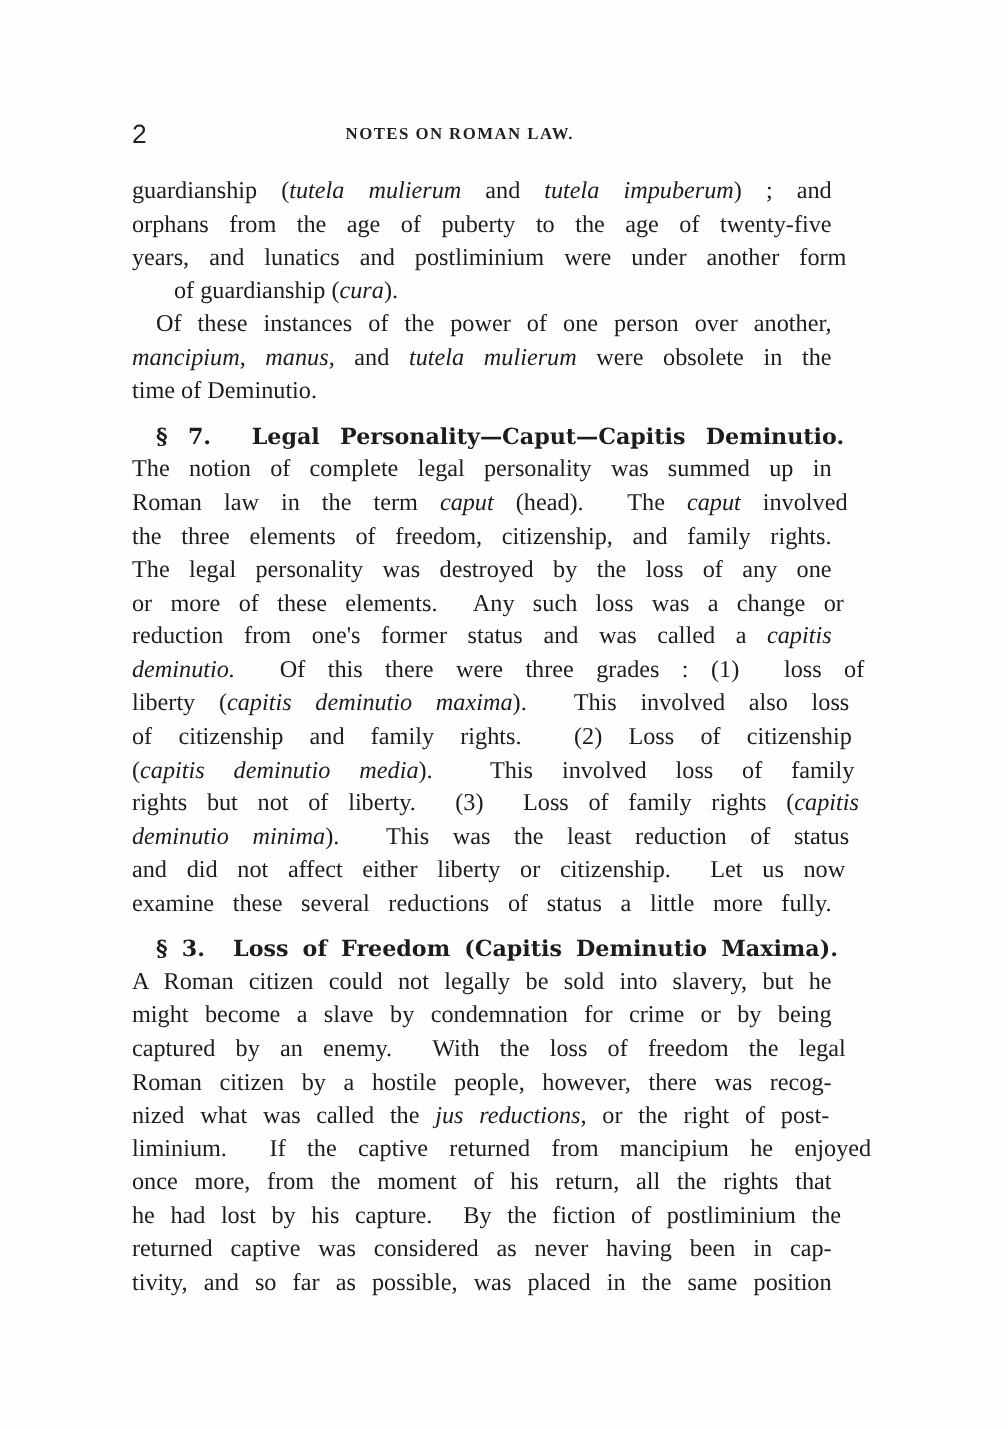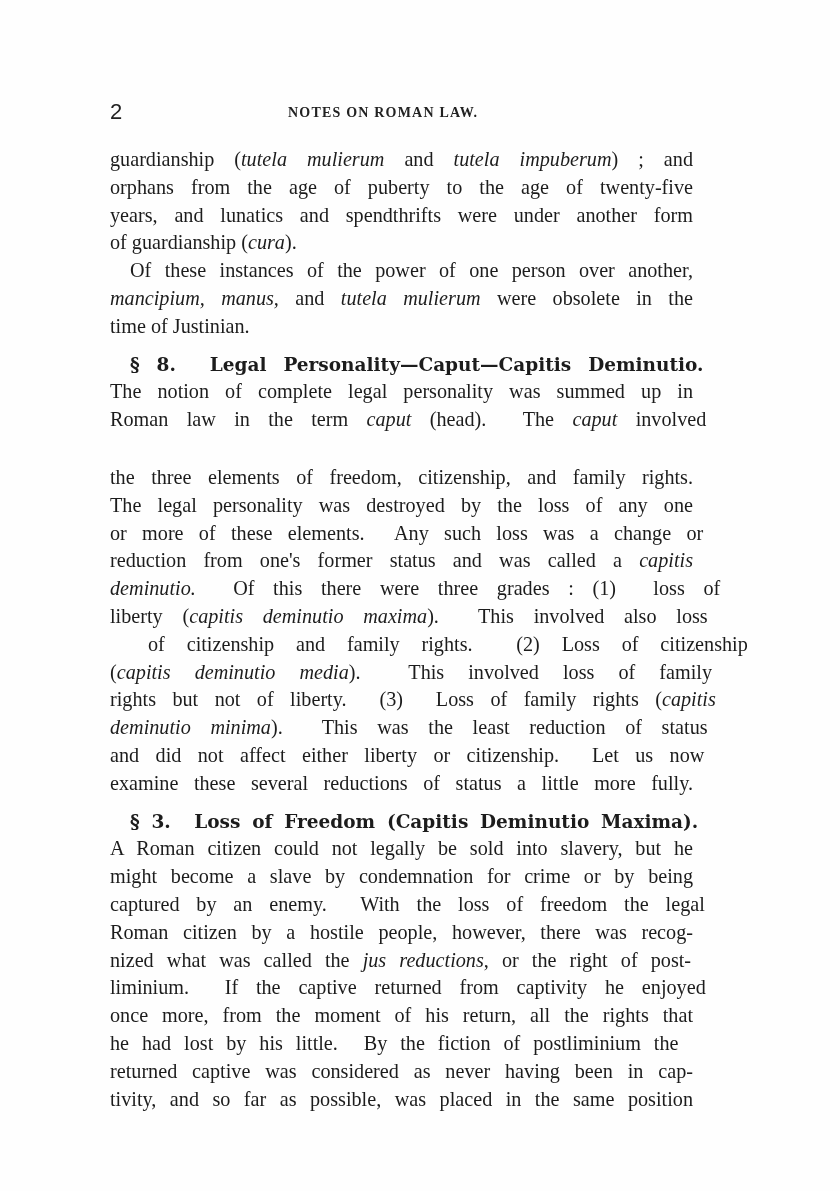--- a/index.html
+++ b/index.html
@@ -84,54 +84,54 @@
 <div class="page">
   <div class="running-head">
     <span class="page-number">2</span>
     <span class="running-title">NOTES ON ROMAN LAW.</span>
   </div>
 
   <div class="body-text" id="body-text">
       <div class="paragraph">
         <span class="line" style="display: block; text-align: left; text-align-last: left;"><span class="seg-n" style="white-space: pre; word-spacing: 14.9598px;">guardianship (</span><span class="seg-i" style="white-space: pre; word-spacing: 14.9598px;">tutela mulierum</span><span class="seg-n" style="white-space: pre; word-spacing: 14.9598px;"> and </span><span class="seg-i" style="white-space: pre; word-spacing: 14.9598px;">tutela impuberum</span><span class="seg-n" style="white-space: pre; word-spacing: 14.9598px;">) ; and</span></span>
         <span class="line" style="display: block; text-align: left; text-align-last: left;"><span class="seg-n" style="white-space: pre; word-spacing: 11.9969px;">orphans from the age of puberty to the age of twenty-five</span></span>
-        <span class="line" style="display: block; text-align: left; text-align-last: left;"><span class="seg-n" style="white-space: pre; word-spacing: 11.7012px;">years, and lunatics and spendthrifts were under another form</span></span>
-        <span class="line last"><span class="seg-n" style="white-space: pre;">of guardianship (</span><span class="seg-i" style="white-space: pre;">cura</span><span class="seg-n" style="white-space: pre;">).</span></span>
+        <span class="line" style="display: block; text-align: left; text-align-last: left;"><span class="seg-n" style="white-space: pre; word-spacing: 11.7012px;">years, and lunatics and postliminium were under another form</span></span>
+        <span class="line last"><span class="seg-n" style="white-space: pre; margin-left: 35px;">of guardianship (</span><span class="seg-i" style="white-space: pre;">cura</span><span class="seg-n" style="white-space: pre;">).</span></span>
       </div>
       <div class="paragraph">
         <span class="line indent" style="display: block; text-align: left; text-align-last: left;"><span class="seg-n" style="white-space: pre; word-spacing: 8.33906px;">Of these instances of the power of one person over another,</span></span>
         <span class="line" style="display: block; text-align: left; text-align-last: left;"><span class="seg-i" style="white-space: pre; word-spacing: 11.3379px;">mancipium, manus,</span><span class="seg-n" style="white-space: pre; word-spacing: 11.3379px;"> and </span><span class="seg-i" style="white-space: pre; word-spacing: 11.3379px;">tutela mulierum</span><span class="seg-n" style="white-space: pre; word-spacing: 11.3379px;"> were obsolete in the</span></span>
-        <span class="line last"><span class="seg-n" style="white-space: pre;">time of Justinian.</span></span>
+        <span class="line last"><span class="seg-n" style="white-space: pre;">time of Deminutio.</span></span>
       </div>
       <div class="gap"></div>
       <div class="paragraph">
-        <span class="line indent" style="display: block; text-align: left; text-align-last: left;"><span class="seg-b" style="white-space: pre; word-spacing: 10.4883px;">§ 8.  Legal Personality—Caput—Capitis Deminutio.</span></span>
+        <span class="line indent" style="display: block; text-align: left; text-align-last: left;"><span class="seg-b" style="white-space: pre; word-spacing: 10.4883px;">§ 7.  Legal Personality—Caput—Capitis Deminutio.</span></span>
         <span class="line" style="display: block; text-align: left; text-align-last: left;"><span class="seg-n" style="white-space: pre; word-spacing: 11.0174px;">The notion of complete legal personality was summed up in</span></span>
         <span class="line" style="display: block; text-align: left; text-align-last: left;"><span class="seg-n" style="white-space: pre; word-spacing: 13.3003px;">Roman law in the term </span><span class="seg-i" style="white-space: pre; word-spacing: 13.3003px;">caput</span><span class="seg-n" style="white-space: pre; word-spacing: 13.3003px;"> (head).  The </span><span class="seg-i" style="white-space: pre; word-spacing: 13.3003px;">caput</span><span class="seg-n" style="white-space: pre; word-spacing: 13.3003px;"> involved</span></span>
-        <span class="line" style="display: block; text-align: left; text-align-last: left; margin-top: 30px;"><span class="seg-n" style="white-space: pre; word-spacing: 11.4199px;">the three elements of freedom, citizenship, and family rights.</span></span>
+        <span class="line" style="display: block; text-align: left; text-align-last: left;"><span class="seg-n" style="white-space: pre; word-spacing: 11.4199px;">the three elements of freedom, citizenship, and family rights.</span></span>
         <span class="line" style="display: block; text-align: left; text-align-last: left;"><span class="seg-n" style="white-space: pre; word-spacing: 11.0953px;">The legal personality was destroyed by the loss of any one</span></span>
         <span class="line" style="display: block; text-align: left; text-align-last: left;"><span class="seg-n" style="white-space: pre; word-spacing: 10.2401px; font-family: Liberation Serif, serif;">or more of these elements.  Any such loss was a change or</span></span>
         <span class="line" style="display: block; text-align: left; text-align-last: left;"><span class="seg-n" style="white-space: pre; word-spacing: 12.1111px;">reduction from one's former status and was called a </span><span class="seg-i" style="white-space: pre; word-spacing: 12.1111px;">capitis</span></span>
         <span class="line" style="display: block; text-align: left; text-align-last: left;"><span class="seg-i" style="white-space: pre; word-spacing: 13.6188px;">deminutio.</span><span class="seg-n" style="white-space: pre; word-spacing: 13.6188px;">  Of this there were three grades : (1)  loss of</span></span>
         <span class="line" style="display: block; text-align: left; text-align-last: left;"><span class="seg-n" style="white-space: pre; word-spacing: 14.692px;">liberty (</span><span class="seg-i" style="white-space: pre; word-spacing: 14.692px;">capitis deminutio maxima</span><span class="seg-n" style="white-space: pre; word-spacing: 14.692px;">).  This involved also loss</span></span>
-        <span class="line" style="display: block; text-align: left; text-align-last: left; margin-left: 38px;"><span class="seg-n" style="white-space: pre; word-spacing: 16.8105px;">of citizenship and family rights.  (2) Loss of citizenship</span></span>
+        <span class="line" style="display: block; text-align: left; text-align-last: left;"><span class="seg-n" style="white-space: pre; word-spacing: 16.8105px;">of citizenship and family rights.  (2) Loss of citizenship</span></span>
         <span class="line" style="display: block; text-align: left; text-align-last: left;"><span class="seg-n" style="white-space: pre; word-spacing: 19.0156px;">(</span><span class="seg-i" style="white-space: pre; word-spacing: 19.0156px; font-family: Liberation Serif, serif;">capitis deminutio media</span><span class="seg-n" style="white-space: pre; word-spacing: 19.0156px;">).  This involved loss of family</span></span>
         <span class="line" style="display: block; text-align: left; text-align-last: left;"><span class="seg-n" style="white-space: pre; word-spacing: 11.3859px;">rights but not of liberty.  (3)  Loss of family rights (</span><span class="seg-i" style="white-space: pre; word-spacing: 11.3859px;">capitis</span></span>
         <span class="line" style="display: block; text-align: left; text-align-last: left;"><span class="seg-i" style="white-space: pre; word-spacing: 14.6094px;">deminutio minima</span><span class="seg-n" style="white-space: pre; word-spacing: 14.6094px;">).  This was the least reduction of status</span></span>
         <span class="line" style="display: block; text-align: center; text-align-last: left;"><span class="seg-n" style="white-space: pre; word-spacing: 11.3578px;">and did not affect either liberty or citizenship.  Let us now</span></span>
         <span class="line" style="display: block; text-align: left; text-align-last: left;"><span class="seg-n" style="white-space: pre; word-spacing: 10.4844px;">examine these several reductions of status a little more fully.</span></span>
       </div>
       <div class="gap"></div>
       <div class="paragraph">
         <span class="line indent" style="display: block; text-align: left; text-align-last: left;"><span class="seg-b" style="white-space: pre; word-spacing: 5.3058px;">§ 3.  Loss of Freedom (Capitis Deminutio Maxima).</span></span>
         <span class="line" style="display: block; text-align: left; text-align-last: left;"><span class="seg-n" style="white-space: pre; word-spacing: 7.7571px;">A Roman citizen could not legally be sold into slavery, but he</span></span>
         <span class="line" style="display: block; text-align: right; text-align-last: left;"><span class="seg-n" style="white-space: pre; word-spacing: 8.63125px;">might become a slave by condemnation for crime or by being</span></span>
         <span class="line" style="display: block; text-align: left; text-align-last: left;"><span class="seg-n" style="white-space: pre; word-spacing: 11.7969px;">captured by an enemy.  With the loss of freedom the legal</span></span>
         <span class="line" style="display: block; text-align: left; text-align-last: left;"><span class="seg-n" style="white-space: pre; word-spacing: 9.61979px;">Roman citizen by a hostile people, however, there was recog-</span></span>
         <span class="line" style="display: block; text-align: left; text-align-last: left;"><span class="seg-n" style="white-space: pre; word-spacing: 8.04261px;">nized what was called the </span><span class="seg-i" style="white-space: pre; word-spacing: 8.04261px;">jus reductions</span><span class="seg-n" style="white-space: pre; word-spacing: 8.04261px;">, or the right of post-</span></span>
-        <span class="line" style="display: block; text-align: left; text-align-last: left;"><span class="seg-n" style="white-space: pre; word-spacing: 12.752px;">liminium.  If the captive returned from captivity he enjoyed</span></span>
+        <span class="line" style="display: block; text-align: left; text-align-last: left;"><span class="seg-n" style="white-space: pre; word-spacing: 12.752px;">liminium.  If the captive returned from mancipium he enjoyed</span></span>
         <span class="line" style="display: block; text-align: left; text-align-last: left;"><span class="seg-n" style="white-space: pre; word-spacing: 8.91477px;">once more, from the moment of his return, all the rights that</span></span>
-        <span class="line" style="display: block; text-align: left; text-align-last: left;"><span class="seg-n" style="white-space: pre; word-spacing: 7.89062px;">he had lost by his little.  By the fiction of postliminium the</span></span>
+        <span class="line" style="display: block; text-align: left; text-align-last: left;"><span class="seg-n" style="white-space: pre; word-spacing: 7.89062px;">he had lost by his capture.  By the fiction of postliminium the</span></span>
         <span class="line" style="display: block; text-align: left; text-align-last: left;"><span class="seg-n" style="white-space: pre; word-spacing: 9.78299px; margin-top: 28px;">returned captive was considered as never having been in cap-</span></span>
         <span class="line" style="display: block; text-align: left; text-align-last: left;"><span class="seg-n" style="white-space: pre; word-spacing: 8.41903px;">tivity, and so far as possible, was placed in the same position</span></span>
       </div>
     </div>
 </div>
 
 </body></html>

